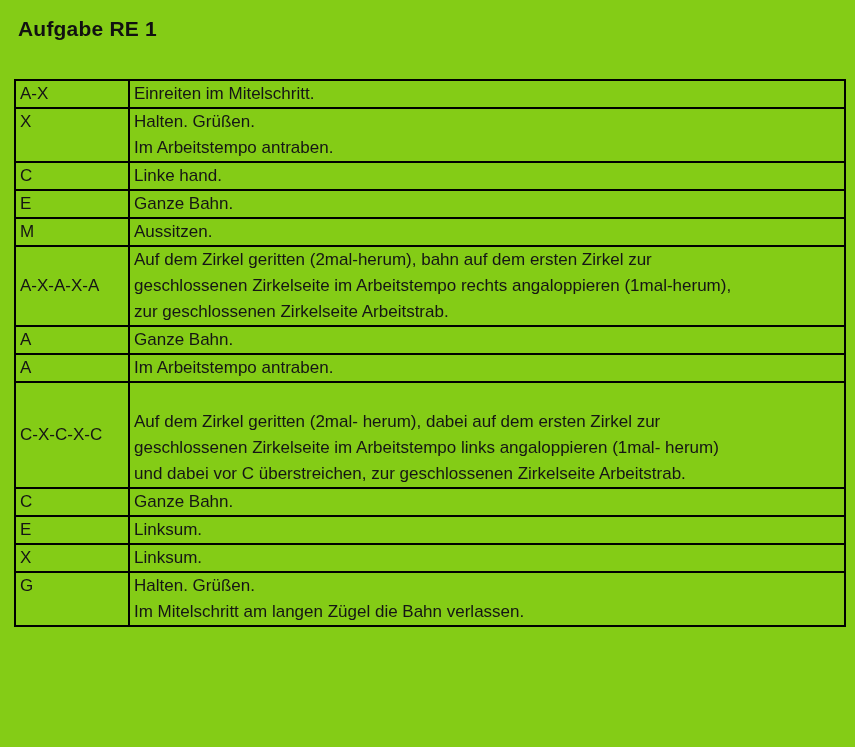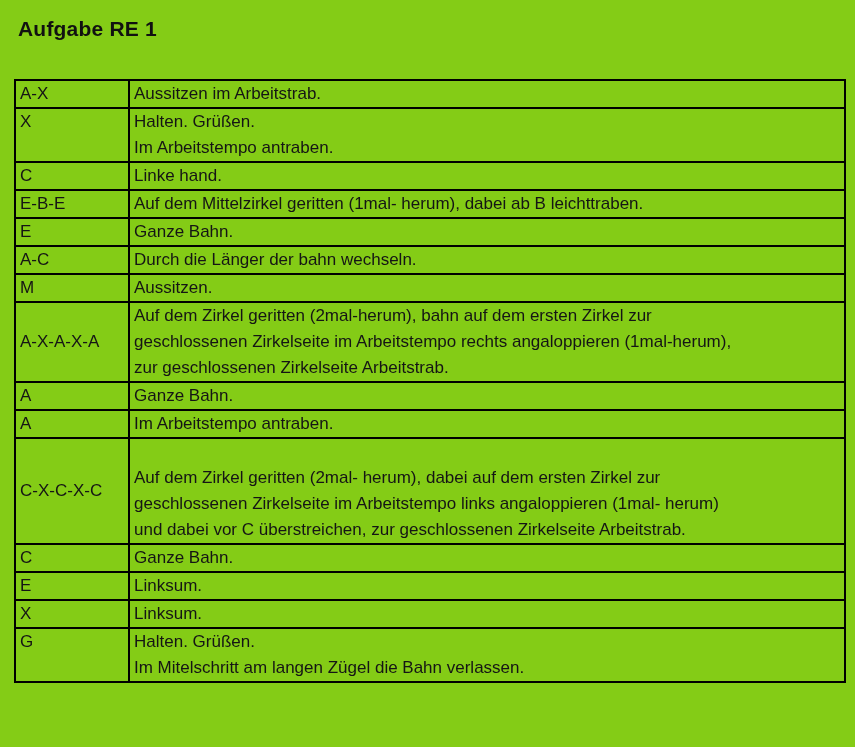--- a/index.html
+++ b/index.html
@@ -47,42 +47,34 @@
 <body>
 
 <div class="page">
 
   <div class="doc-title">Aufgabe RE 1</div>
 
   <table class="test-table">
     <tbody>
       <tr>
         <td class="marker-cell">A-X</td>
-        <td class="instruction-cell">Aussitzen im Arbeitstrab.</td>
+        <td class="instruction-cell">Einreiten im Mitelschritt.</td>
       </tr>
       <tr>
         <td class="marker-cell">X</td>
         <td class="instruction-cell">Halten. Grüßen.
 Im Arbeitstempo antraben.</td>
       </tr>
       <tr>
         <td class="marker-cell">C</td>
         <td class="instruction-cell">Linke hand.</td>
       </tr>
       <tr>
-        <td class="marker-cell">E-B-E</td>
-        <td class="instruction-cell">Auf dem Mittelzirkel geritten (1mal- herum), dabei ab B leichttraben.</td>
-      </tr>
-      <tr>
         <td class="marker-cell">E</td>
         <td class="instruction-cell">Ganze Bahn.</td>
-      </tr>
-      <tr>
-        <td class="marker-cell">A-C</td>
-        <td class="instruction-cell">Durch die Länger der bahn wechseln.</td>
       </tr>
       <tr>
         <td class="marker-cell">M</td>
         <td class="instruction-cell">Aussitzen.</td>
       </tr>
       <tr class="v-mid">
         <td class="marker-cell">A-X-A-X-A</td>
         <td class="instruction-cell">Auf dem Zirkel geritten (2mal-herum), bahn auf dem ersten Zirkel zur
 geschlossenen Zirkelseite im Arbeitstempo rechts angaloppieren (1mal-herum),
 zur geschlossenen Zirkelseite Arbeitstrab.</td>

